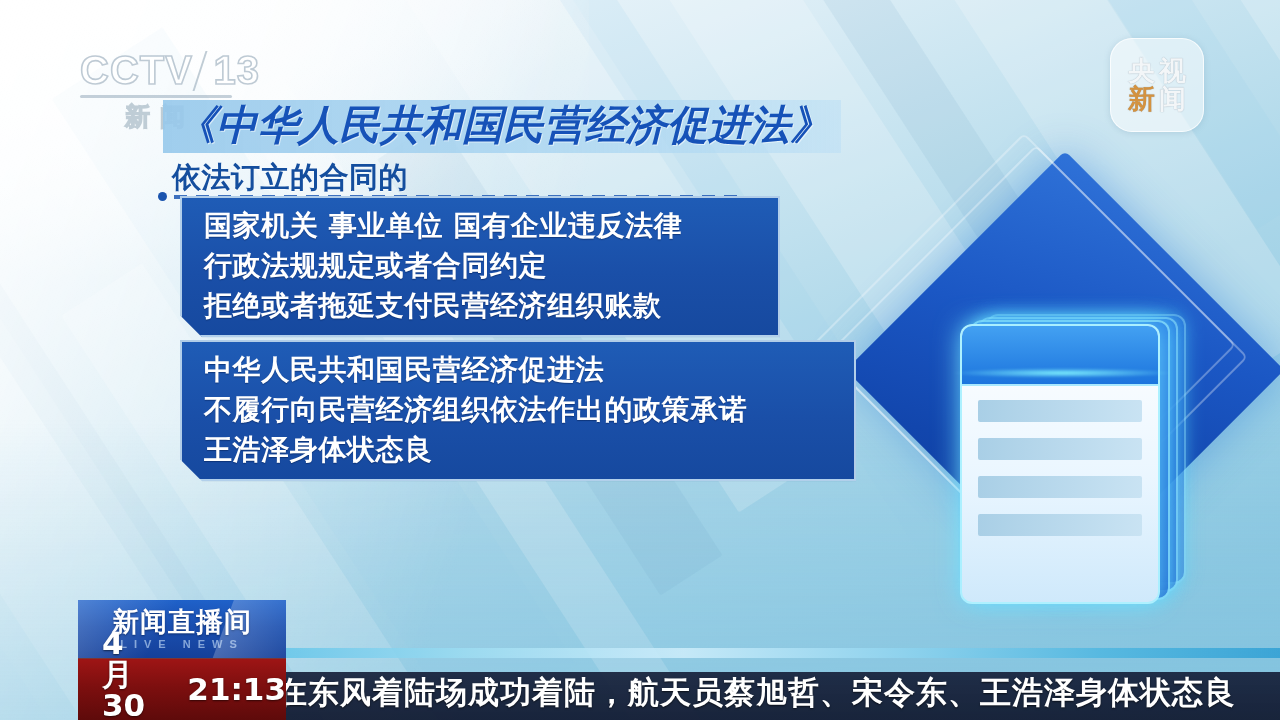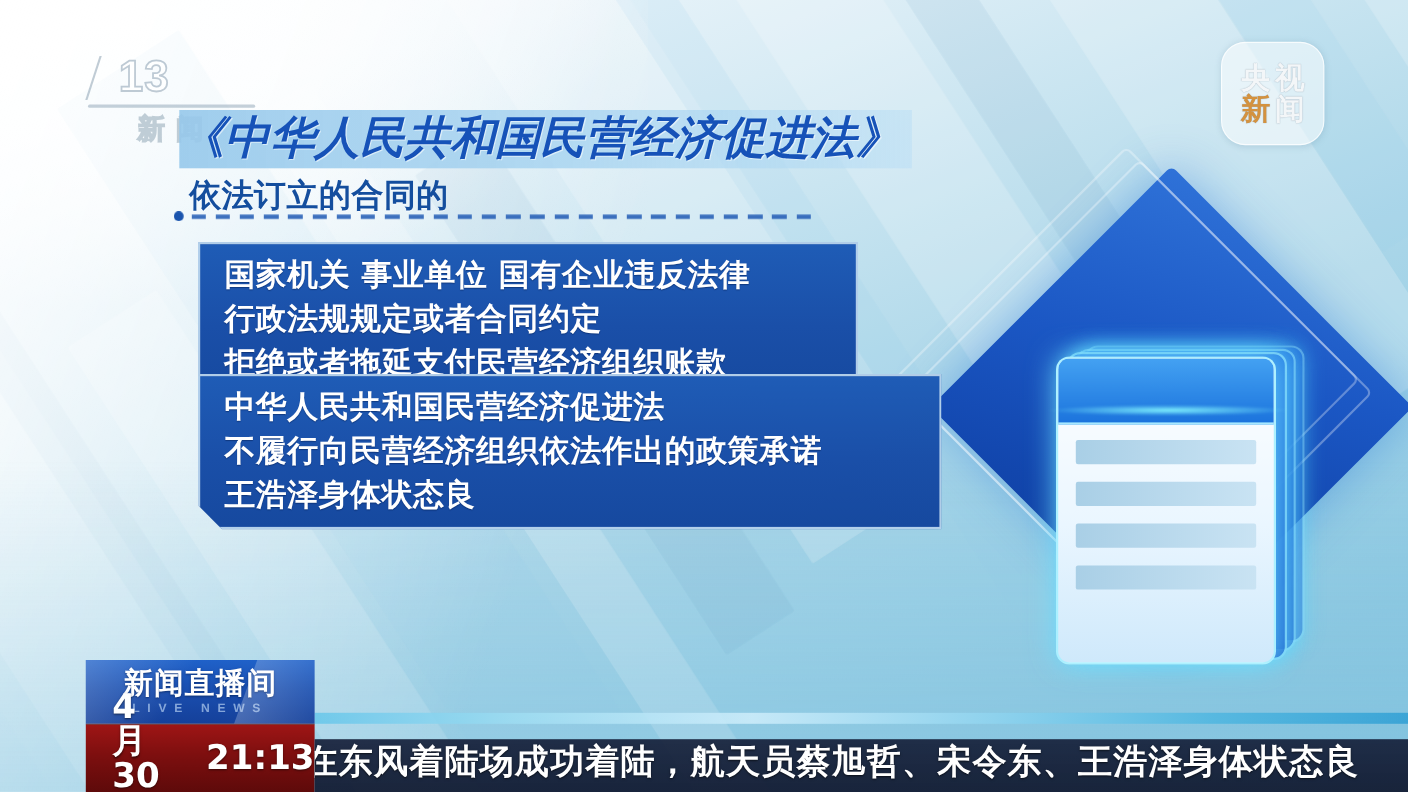--- a/index.html
+++ b/index.html
@@ -150,21 +150,21 @@
     gap:1px;
   }
   .wm-r { display:flex; gap:4px; font-size:27px; font-weight:bold; line-height:1; }
   .wm-c { color:#ffffff; text-shadow:0 0 1px rgba(120,140,155,.8); }
   .wm-c.or { color:#d4923f; }
   .wm-c.gy { color:#f3f6f8; text-shadow:0 0 1px rgba(130,150,165,.9); }
 
   
   .title-banner {
     position:absolute; left:163px; top:100px;
-    padding:4px 10px 6px 0;
+    padding:4px 10px 6px 12px;
     background:linear-gradient(90deg, rgba(150,200,235,.90) 0%, rgba(168,212,240,.82) 55%, rgba(186,222,245,.55) 100%);
   }
   .title-banner .t {
     font-size:41px; font-weight:bold; letter-spacing:0px;
     color:#1652b8; line-height:1.05;
     font-style:italic;
     text-shadow:1px 1px 0 rgba(255,255,255,.55);
     white-space:nowrap;
     font-family:"DejaVu Sans","Liberation Sans",sans-serif;
   }
@@ -191,21 +191,21 @@
 
   
   .block {
     position:absolute;
     background:linear-gradient(180deg,#1f5cb6 0%, #1a4fa8 55%, #16499f 100%);
     border:2px solid rgba(205,228,245,.85);
     box-shadow:0 2px 10px rgba(20,60,120,.28);
     padding:8px 16px 10px 22px;
   }
   .block.b1 {
-    left:180px; top:220px; width:600px;
+    left:180px; top:196px; width:600px;
     clip-path:polygon(0 0, 100% 0, 100% 100%, 22px 100%, 0 calc(100% - 22px));
   }
   .block.b2 {
     left:180px; top:340px; width:676px;
     clip-path:polygon(0 0, 100% 0, 100% 100%, 22px 100%, 0 calc(100% - 22px));
   }
   .block .ln {
     font-size:28px; font-weight:bold; color:#ffffff;
     line-height:1.42; letter-spacing:.6px; white-space:nowrap;
     text-shadow:0 1px 1px rgba(0,25,70,.45);
@@ -311,20 +311,21 @@
             <span></span>
             <span></span>
         </div>
       </div>
       <div class="doc-glow"></div>
     </div>
   </div>
 
   <div class="cctv-logo">
     <div class="cctv-row">
+      <span>CCTV</span>
       <span class="cctv-slash"></span>
       <span>13</span>
     </div>
     <div class="cctv-bar"></div>
     <div class="cctv-sub">新闻</div>
   </div>
 
   <div class="wm">
     <div class="wm-r">
       <span class="wm-c gy">央</span>

